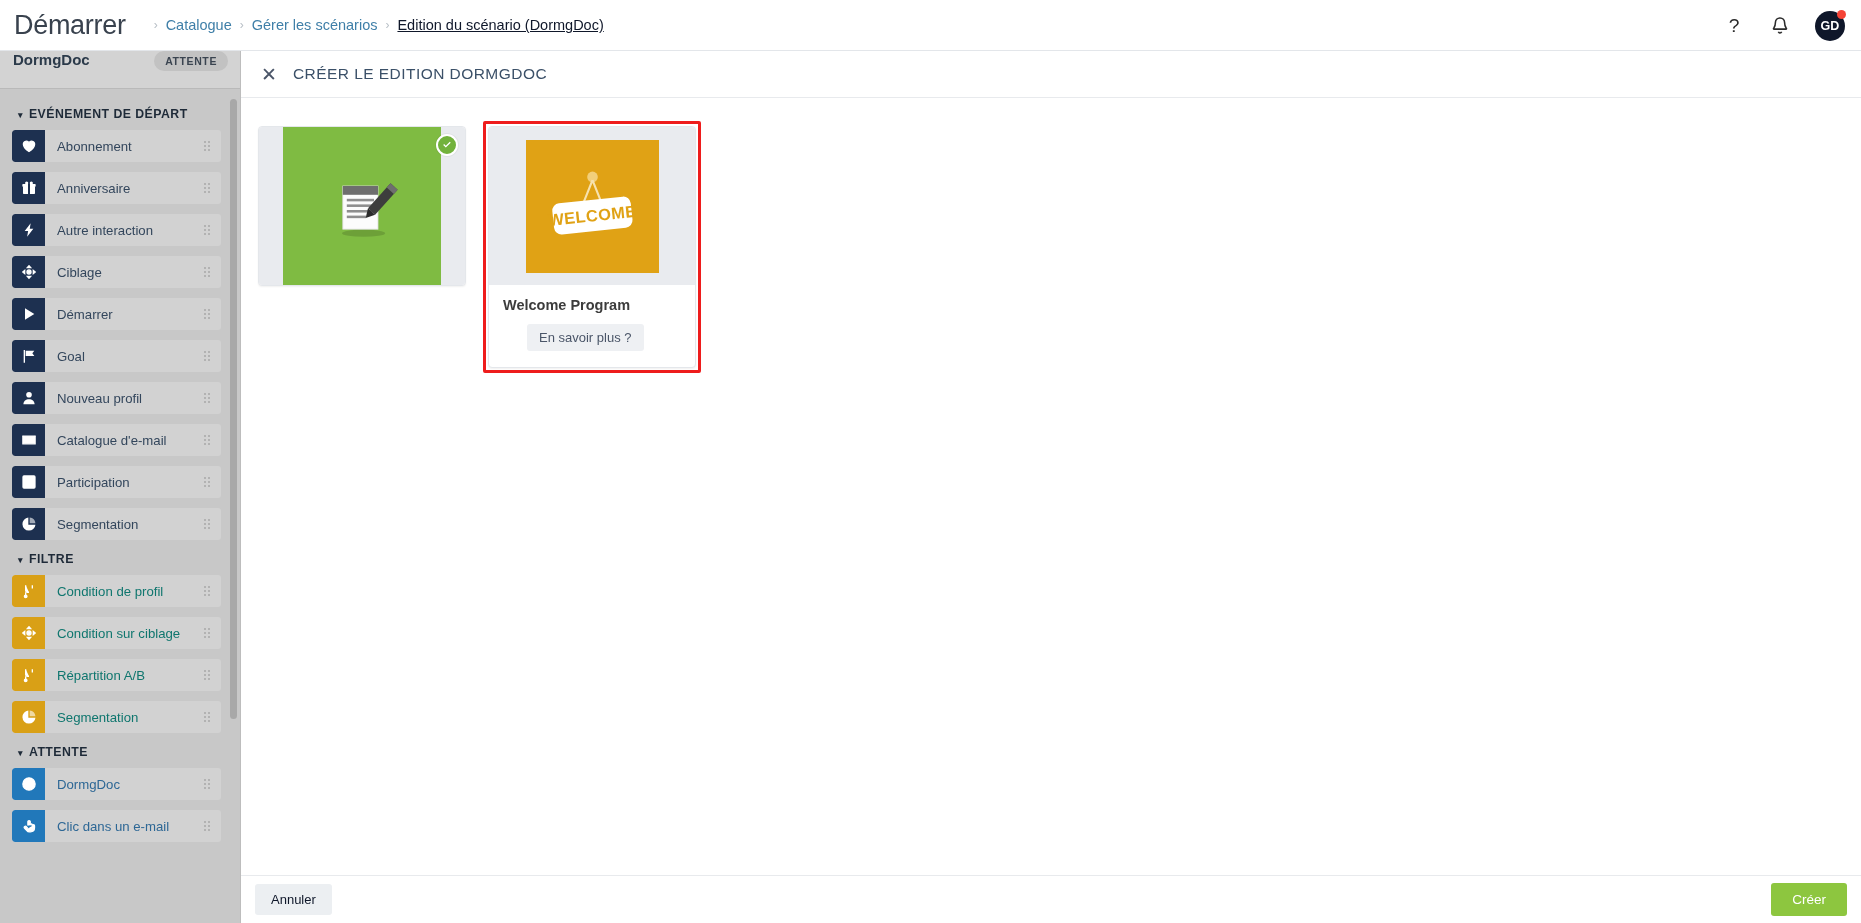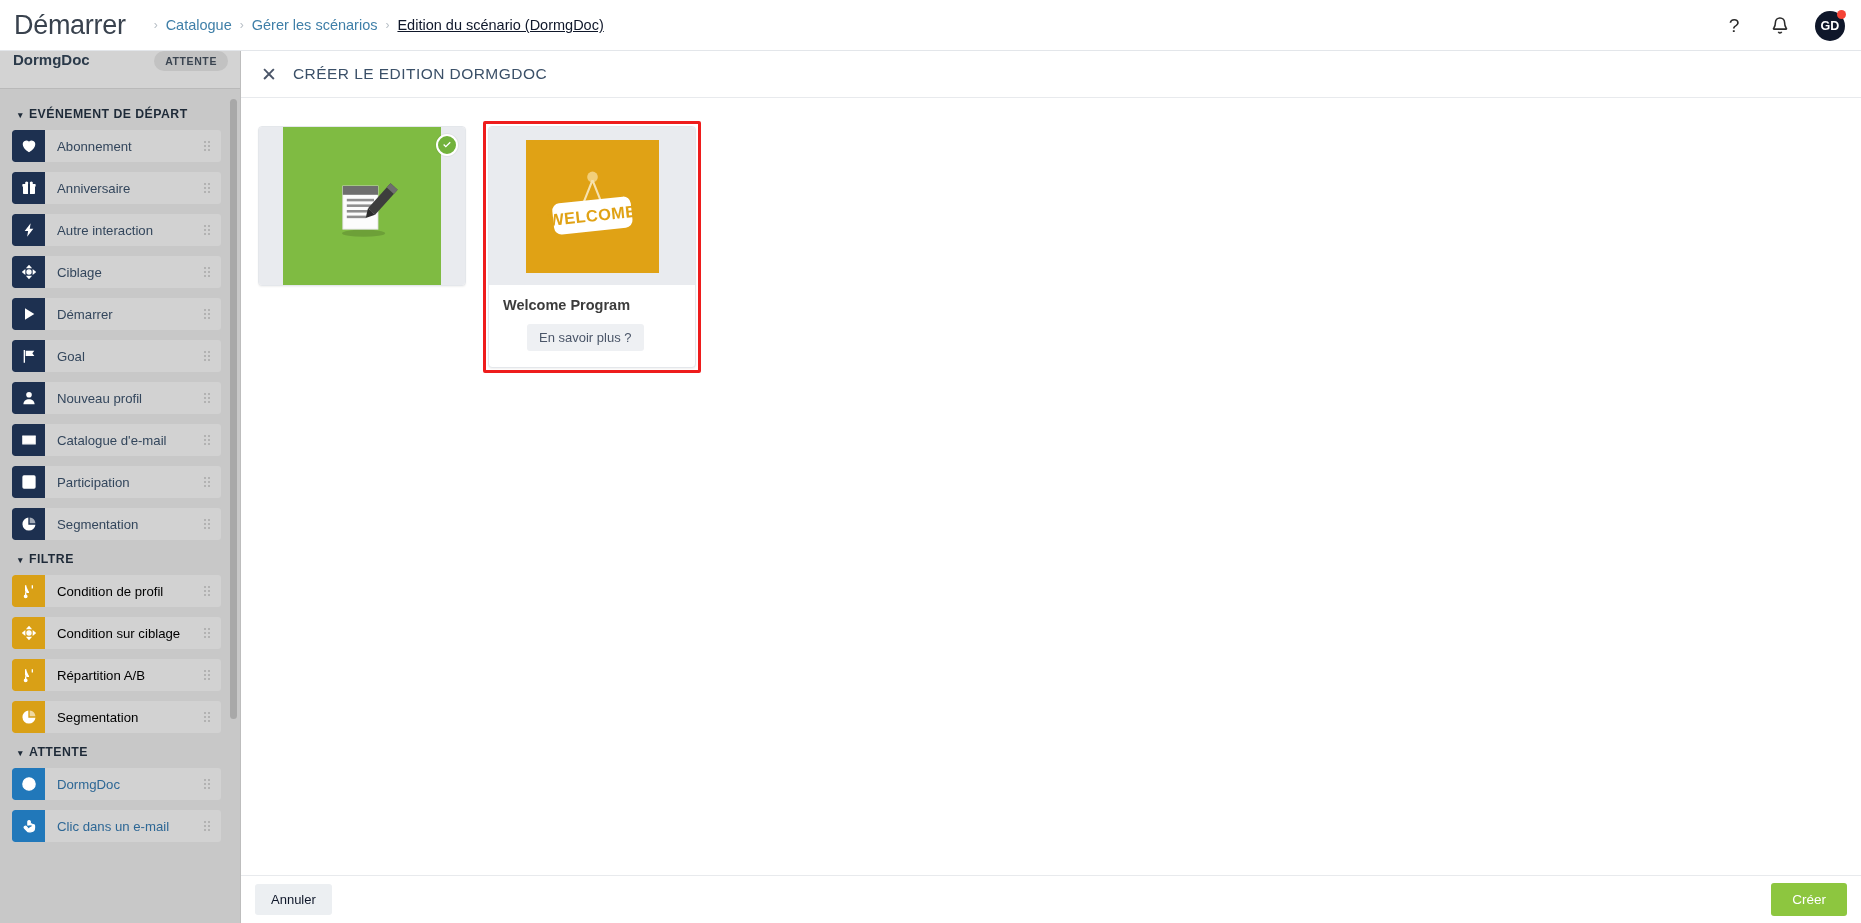--- a/index.html
+++ b/index.html
@@ -86,21 +86,21 @@
     width: 9px; height: 12px;
     background-image: radial-gradient(#b0b0b0 40%, transparent 41%);
     background-size: 4px 4px; opacity: .95;
   }
   
   .v-dark .sb-ico { background: #1d3050; }
   .v-dark .sb-ico svg { fill: #ffffff; }
   .v-dark .sb-label { color: #33465c; }
   .v-gold .sb-ico { background: #d9a016; }
   .v-gold .sb-ico svg { fill: #ffffff; }
-  .v-gold .sb-label { color: #000000; text-align: center; }
+  .v-gold .sb-label { color: #0f766e; text-align: center; }
   .v-blue .sb-ico { background: #2178ba; }
   .v-blue .sb-ico svg { fill: #ffffff; }
   .v-blue .sb-label { color: #2d6795; }
 
   #sb-scrollbar {
     position: absolute; right: 4px; top: 10px; width: 7px; height: 620px;
     background: #a8a8a8; border-radius: 4px; cursor: pointer;
   }
   #sidebar-divider {
     position: absolute; right: 0; top: 0; width: 1px; height: 872px; background: #bdbdbd;

